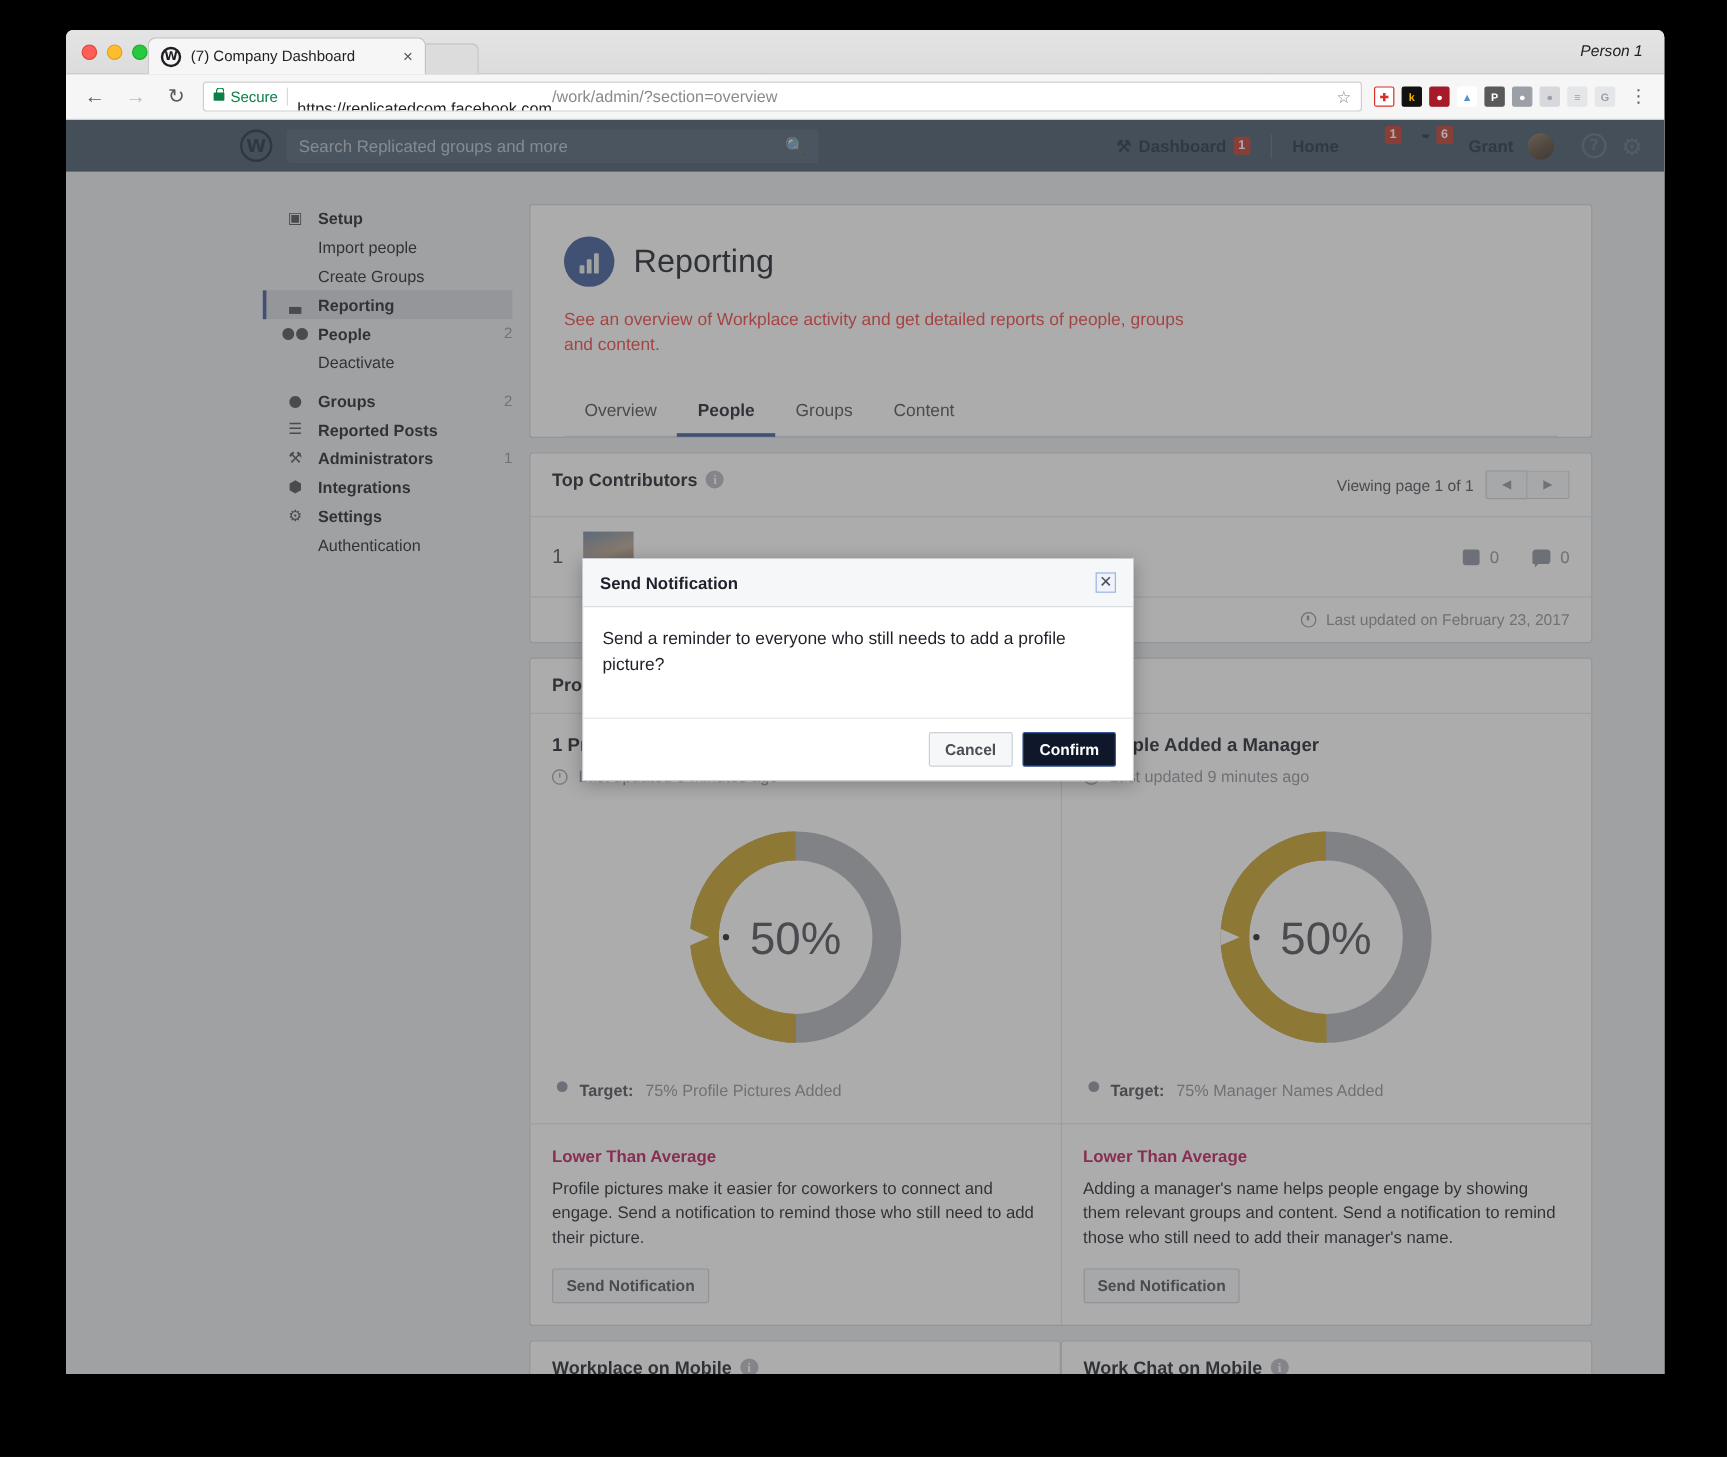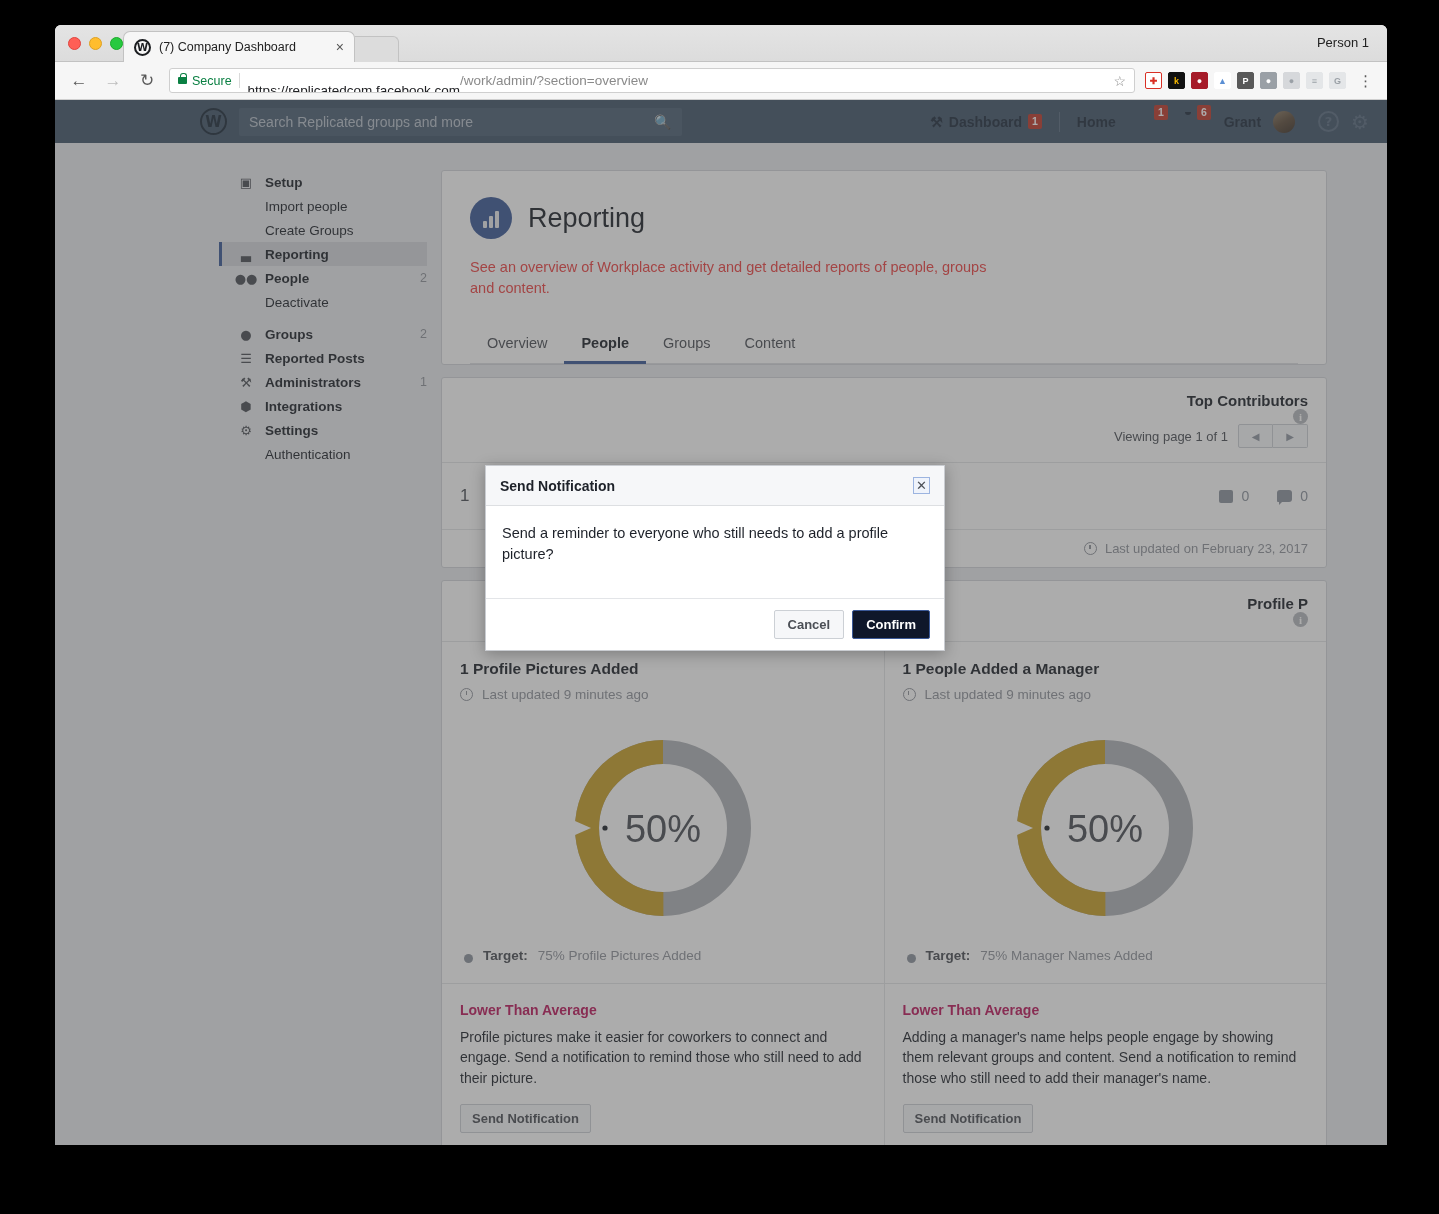--- a/index.html
+++ b/index.html
@@ -27,21 +27,21 @@
     border-bottom: 1px solid #c2c2c2;
     position: relative;
   }
   .traffic { position: absolute; left: 13px; top: 12px; display: flex; gap: 8px; }
   .dot { width: 13px; height: 13px; border-radius: 50%; }
   .dot.red { background: #ff5f56; border: .5px solid #e0443e; }
   .dot.yellow { background: #ffbd2e; border: .5px solid #dea123; }
   .dot.green { background: #27c93f; border: .5px solid #1aab29; }
   .person-label {
     position: absolute; right: 18px; top: 10px;
-    font-size: 13px; color: #222;
+    font-size: 13px; color: #222; font-style: italic;
   }
   .tabstrip {
     position: absolute; left: 68px; top: 6px;
     display: flex; align-items: flex-end;
   }
   .tab {
     width: 232px; height: 31px;
     background: #f6f6f6;
     border: 1px solid #c2c2c2; border-bottom: none;
     border-radius: 7px 7px 0 0;
@@ -278,24 +278,23 @@
     border-bottom: 1px solid #dddfe2;
   }
   .tab-item {
     padding: 10px 17px; font-size: 14.5px; color: #4b4f56;
     cursor: pointer; border-bottom: 3px solid transparent;
     margin-bottom: -1px;
   }
   .tab-item.active { color: #1d2129; font-weight: bold; border-bottom-color: #3b5998; }
 
   .sec-head {
-    display: flex; align-items: flex-end;
+    display: flex; align-items: flex-start;
     padding: 14px 18px;
     border-bottom: 1px solid #e3e5e8;
-    flex-direction: column;
   }
   .sec-title { font-size: 15px; font-weight: bold; color: #1d2129; }
   .info-i {
     width: 15px; height: 15px; border-radius: 50%;
     background: #b5b8bd; color: #fff;
     font-size: 11px; font-weight: bold;
     display: flex; align-items: center; justify-content: center;
     margin-left: 7px; cursor: pointer;
     font-family: "Liberation Serif", serif;
   }
@@ -349,21 +348,21 @@
   .metric-title { font-size: 15.5px; font-weight: bold; color: #1d2129; }
   .metric-sub {
     margin-top: 9px; display: flex; align-items: center; gap: 9px;
     font-size: 13.5px; color: #90949c;
   }
   .donut-wrap {
     display: flex; justify-content: center; align-items: center;
     padding: 26px 0 10px 0;
   }
   .legend {
-    display: flex; align-items: flex-end; gap: 10px;
+    display: flex; align-items: flex-start; gap: 10px;
     padding: 10px 18px 20px 22px;
     font-size: 13.5px;
   }
   .legend-dot { width: 9px; height: 9px; border-radius: 50%; background: #8d949e; }
   .legend-label { font-weight: bold; color: #4b4f56; }
   .legend-value { color: #90949c; }
   .advice {
     border-top: 1px solid #e3e5e8;
     padding: 18px;
   }

